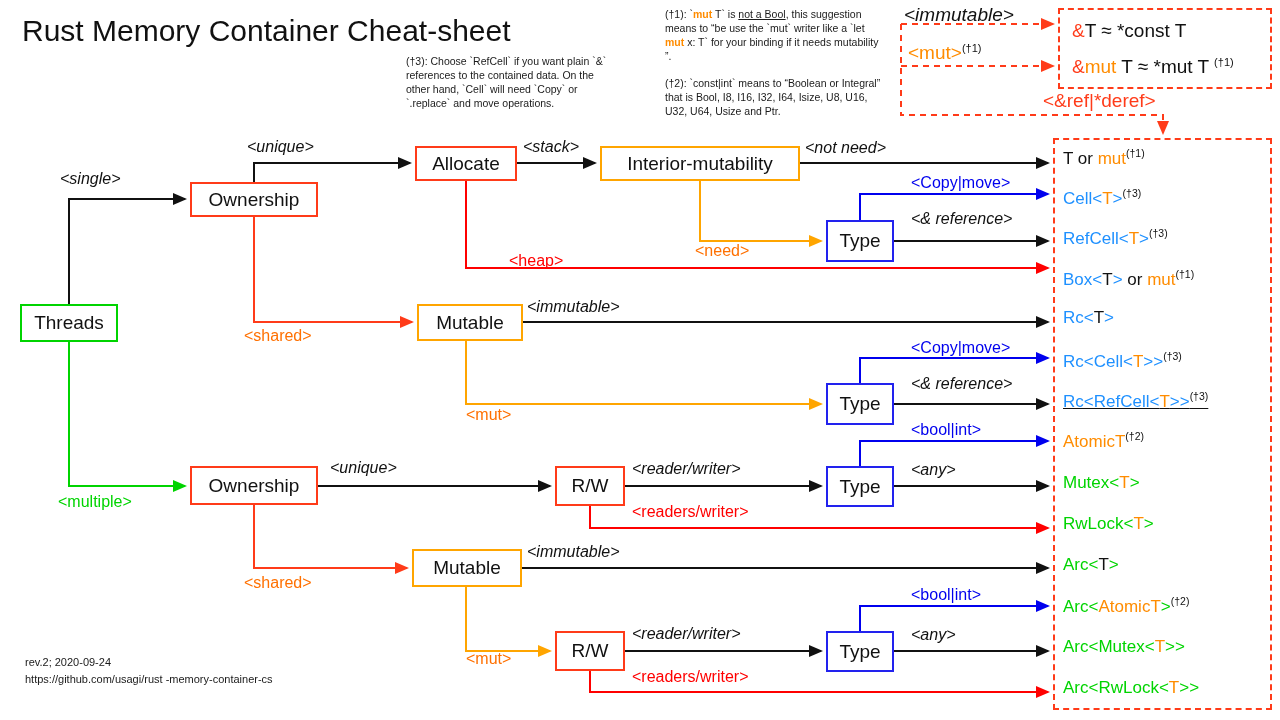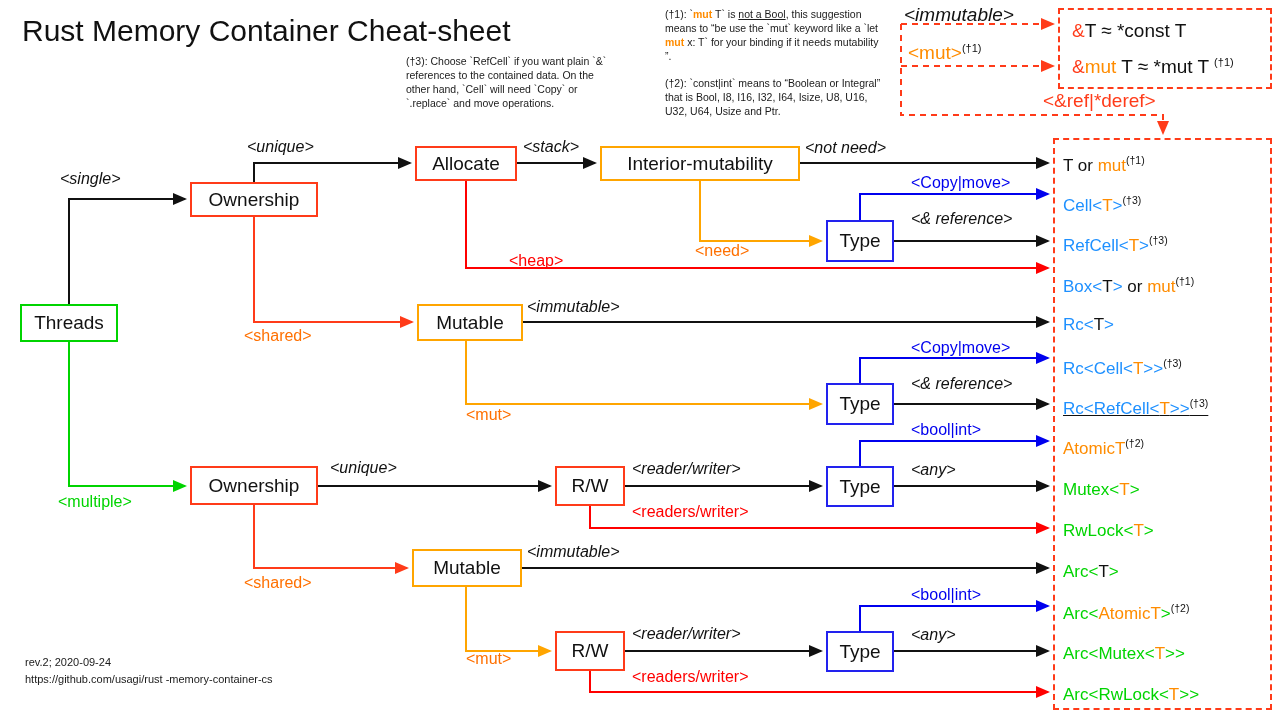--- a/index.html
+++ b/index.html
@@ -36,21 +36,21 @@
 
   
   .e{position:absolute;font-size:16px;white-space:nowrap;}
   .e.k{color:#111;font-style:italic;}
   .e.r{color:#ff0000;}
   .e.o{color:#ff7000;}
   .e.g{color:#00d400;}
   .e.b{color:#0000ee;}
 
   
-  .out{position:absolute;font-size:17px;white-space:nowrap;color:#111;margin-top:7px;}
+  .out{position:absolute;font-size:17px;white-space:nowrap;color:#111;}
   .out .bl{color:#1e90ff;text-align:right;}
   .out .or{color:#ff8c00;}
   .out .gr{color:#00d400;}
   .out .bk{color:#111;}
   .out sup{font-size:10.5px;vertical-align:super;}
 
   .dash{position:absolute;box-sizing:border-box;border:2px dashed #ff3b19;}
 
   .ref{position:absolute;font-size:19px;white-space:nowrap;color:#111;}
   .ref .or{color:#ff8c00;}
@@ -64,21 +64,21 @@
 
 <div id="stage">
 
   <div class="title">Rust Memory Container Cheat-sheet</div>
 
   <div class="note" style="left:406px;top:55px;width:205px;">
     <span>(†3):</span><span> Choose `RefCell` if you want plain `&amp;` references to the contained data. On the other hand, `Cell` will need `Copy` or `.replace` and move operations.</span>
   </div>
 
   <div class="note" style="left:665px;top:8px;width:218px;">
-    <span>(†1):</span><span> `</span><span class="o">mut</span><span> T` is </span><span class="u">not a Bool</span><span>, this suggestion means to “be use the `mut` keyword like a `let </span><span class="o">mut</span><span> x: T` for your binding if it needs mutability ”.</span>
+    <span>(†1):</span><span> `</span><span class="o">mut</span><span> T` is </span><span class="u">not a Bool</span><span>, this suggestion means to “be use the `mut` writer like a `let </span><span class="o">mut</span><span> x: T` for your binding if it needs mutability ”.</span>
   </div>
 
   <div class="note" style="left:665px;top:77px;width:222px;">
     <span>(†2):</span><span> `const|int` means to “Boolean or Integral” that is Bool, I8, I16, I32, I64, Isize, U8, U16, U32, U64,  Usize and Ptr.</span>
   </div>
 
   <div class="dash" style="left:1058px;top:8px;width:214px;height:81px;"></div>
 
   <div class="ref" style="left:1072px;top:20px;">
     <span class="rd">&amp;</span><span class="or"></span><span>T ≈ *const T</span><sup></sup>

